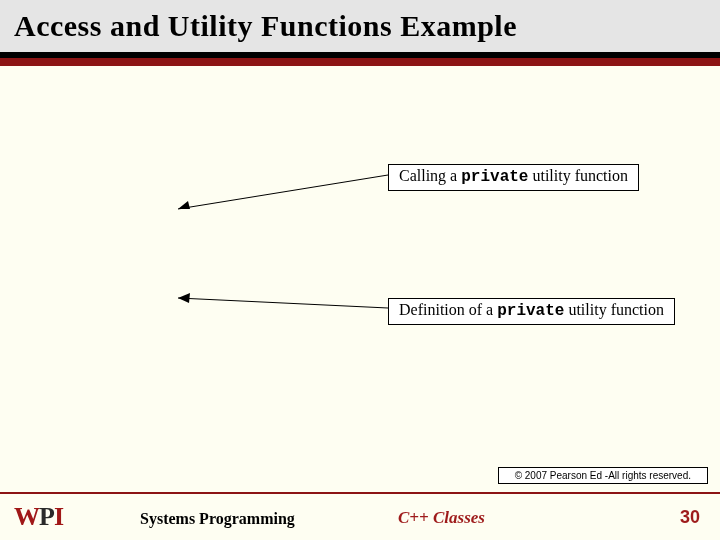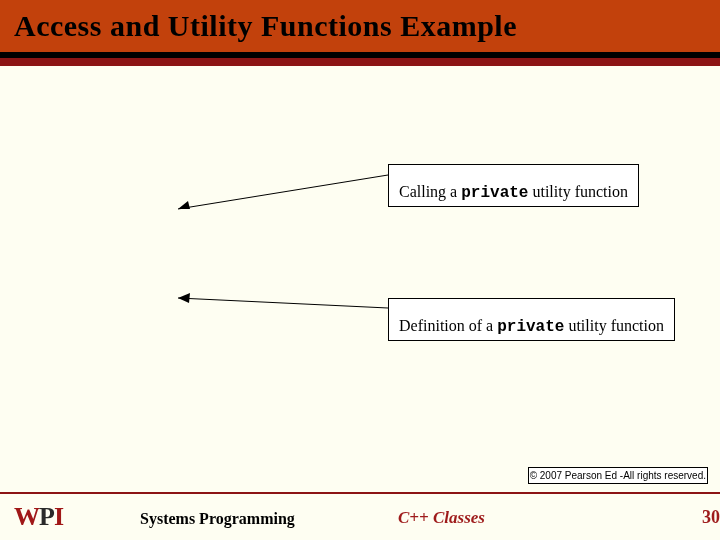--- a/index.html
+++ b/index.html
@@ -6,21 +6,21 @@
   html, body { width: 720px; height: 540px; font-family: Georgia, 'Times New Roman', serif; }
   .slide {
     width: 720px; height: 540px;
     background: #fefef2;
     position: relative;
     overflow: hidden;
   }
   .title-band {
     width: 100%;
     height: 58px;
-    background: #c2410c;
+    background: #e5e5e5;
     border-bottom: 6px solid #000;
     display: flex;
     align-items: center;
     padding-left: 14px;
   }
   .title-band .title-text {
     font-family: 'Comic Sans MS', 'Marker Felt', cursive;
     font-weight: bold;
     font-size: 30px;
     color: #000;
@@ -28,21 +28,21 @@
   }
   .maroon-band {
     width: 100%;
     height: 8px;
     background: #8c1414;
   }
   .callout {
     position: absolute;
     background: #fff;
     border: 1px solid #000;
-    padding: 18px 10px 4px 10px;
+    padding: 2px 10px 4px 10px;
     font-family: 'Times New Roman', Times, serif;
     font-size: 16px;
     color: #000;
     white-space: nowrap;
   }
   .callout .kw {
     font-family: 'Courier New', monospace;
     font-weight: bold;
   }
   .arrow {
@@ -52,21 +52,21 @@
   .arrow line { stroke: #000; stroke-width: 1; }
   .arrow polygon { fill: #000; }
   .copyright-box {
     position: absolute;
     right: 12px;
     bottom: 56px;
     border: 1px solid #000;
     background: #fff;
     font-family: Verdana, Arial, sans-serif;
     font-size: 10px;
-    padding: 2px 1px;
+    padding: 2px 16px;
     color: #000;
     margin-left: 20px;
   }
   .footer-line {
     position: absolute;
     left: 0; right: 0;
     bottom: 46px;
     height: 2px;
     background: #8c1414;
   }
@@ -97,24 +97,25 @@
     color: #000;
   }
   .footer-topic {
     font-family: 'Comic Sans MS', cursive;
     font-weight: bold;
     font-style: italic;
     font-size: 17px;
     color: #9e1b1b;
   }
   .footer-pageno {
-    font-family: Liberation Serif, serif;
+    font-family: Liberation Sans, sans-serif;
     font-weight: bold;
     font-size: 18px;
     color: #9e1b1b;
+    margin-right: 20px;
   }
   .fc { position:absolute; }
 </style>
 </head>
 <body>
 
 <div class="slide">
 
   <div class="title-band">
     <div class="title-text">Access and Utility Functions Example</div>

